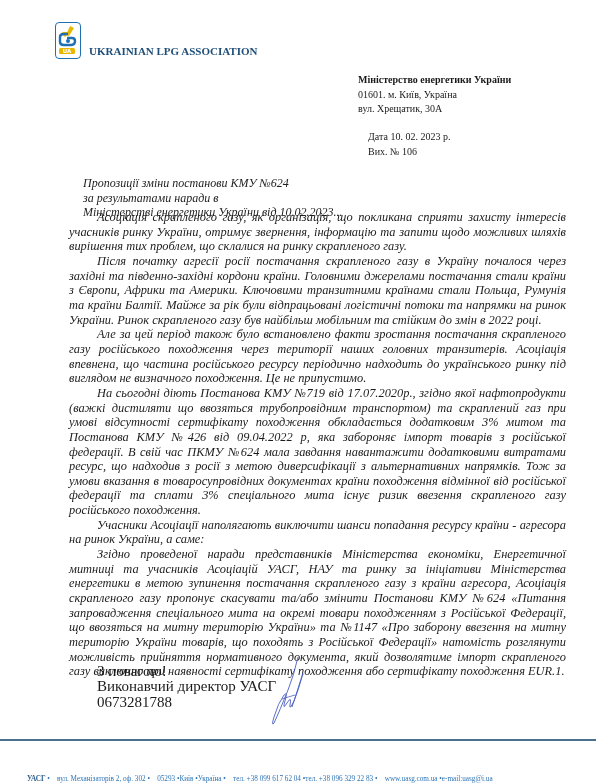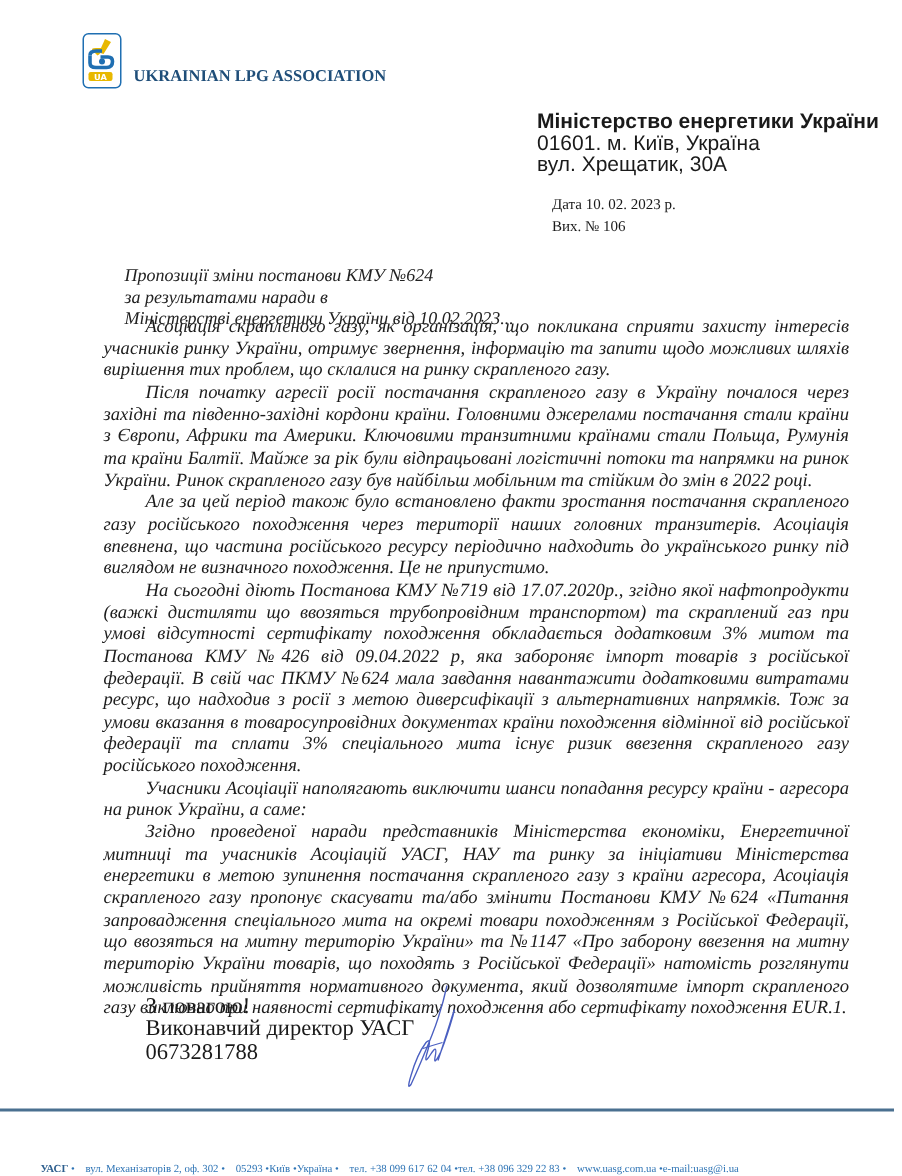--- a/index.html
+++ b/index.html
@@ -5,21 +5,21 @@
   html, body { margin: 0; padding: 0; background: #ffffff; }
   body { width: 601px; height: 784px; position: relative; overflow: hidden;
          font-family: "DejaVu Serif", "Liberation Serif", serif; color: #1a1a1a; }
   .header { position: absolute; left: 55px; top: 19px; height: 40px; display: flex; align-items: flex-end; }
   .logo { width: 26px; height: 37px; border: 1.5px solid #1f6fb2; border-radius: 4px; position: relative; background: #fff; box-sizing: border-box; }
   .logo svg { position: absolute; left: 0; top: 0; }
   .org-names { margin-left: 8px; display: flex; flex-direction: column; }
   .org-ua { font-family: "Liberation Serif", serif; font-weight: bold; font-size: 11px; color: #1f4e79; text-decoration: underline; letter-spacing: 0.1px; line-height: 16px; }
   .org-en { font-family: "Liberation Serif", serif; font-weight: bold; font-size: 11px; color: #1f4e79; line-height: 16px; margin-top: 42px; }
 
-  .recipient { position: absolute; left: 358px; top: 73px; font-family: Liberation Sans, sans-serif; font-size: 14px; line-height: 14.6px; }
+  .recipient { position: absolute; left: 358px; top: 73px; font-family: Liberation Serif, serif; font-size: 10px; line-height: 14.6px; }
   .recipient .rname { font-weight: bold; }
   .meta { position: absolute; left: 368px; top: 130px; font-family: "Liberation Serif", serif; font-size: 10px; line-height: 14.6px; }
 
   .subject { position: absolute; left: 83px; top: 176px; font-family: "Liberation Serif", serif; font-style: italic; font-size: 12px; line-height: 14.6px; color: #222; }
 
   .body { position: absolute; left: 69px; top: 210px; width: 497px; font-family: "Liberation Serif", serif; font-size: 12.4px; line-height: 14.65px; color: #1c1c1c; font-style: italic; }
   .body p { margin: 0; text-align: justify; text-indent: 28px; }
 
   .closing { position: absolute; left: 97px; top: 664px; font-family: "Liberation Serif", serif; font-size: 15px; line-height: 15.3px; }
   .signature { position: absolute; left: 268px; top: 655px; }

